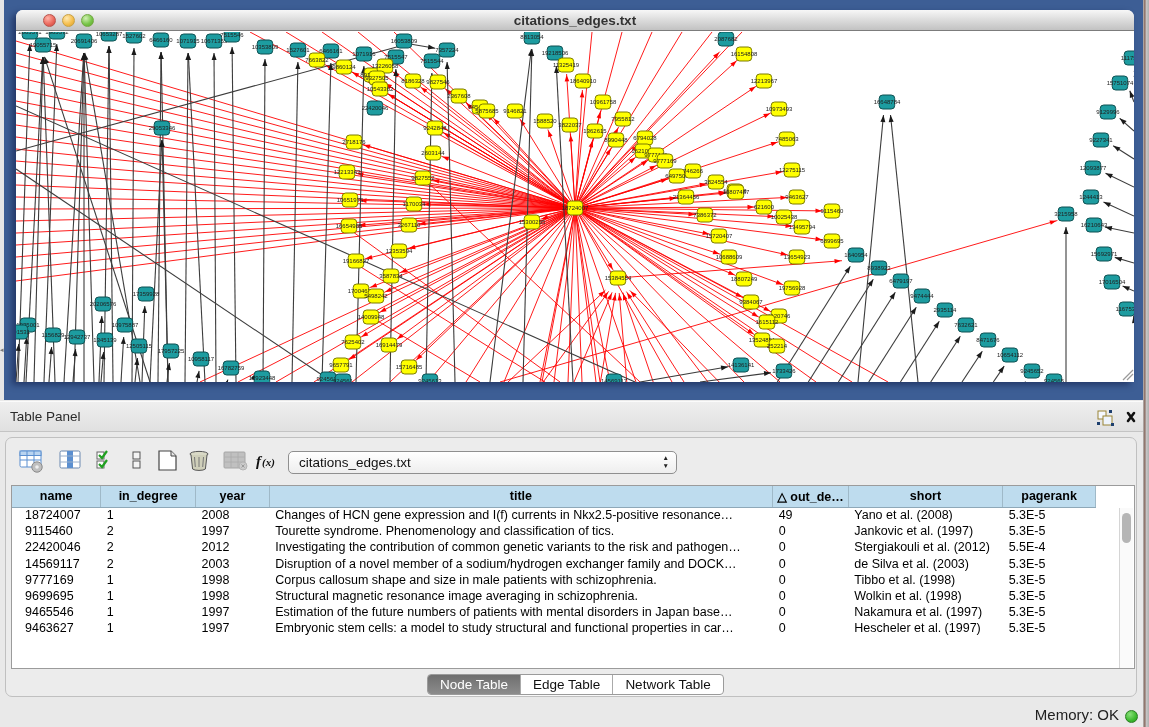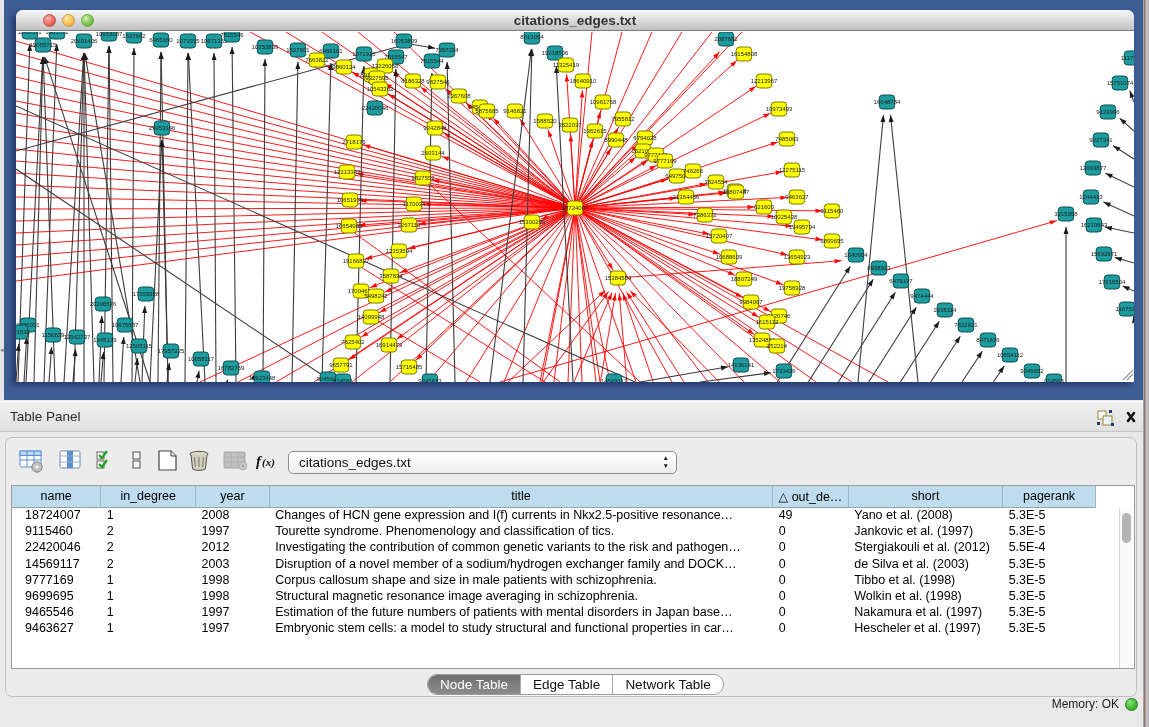--- a/index.html
+++ b/index.html
@@ -30,34 +30,34 @@
 #container{position:absolute;left:5px;top:37px;width:1132px;height:260px;
  background:#ececec;border:1px solid #c0c0c0;border-radius:7px}
 #toolbar{position:absolute;left:10px;top:10px;height:30px;width:280px}
 #combo{position:absolute;left:282px;top:13px;width:389px;height:23px;background:linear-gradient(#ffffff,#eee);
  border:1px solid #8f8f8f;border-radius:5px;font-size:13.5px;color:#111;line-height:21px;padding-left:10px}
 #combo .arr{position:absolute;right:7px;top:2px;font-size:6.5px;color:#222;line-height:8px;text-align:center}
 #tblwrap{position:absolute;left:5px;top:47px;width:1124px;height:184px;background:#fff;
  border:1px solid #9b9b9b;overflow:hidden}
 table{border-collapse:collapse;table-layout:fixed;width:1084px;font-size:12.5px;color:#000}
 th{background:#bedcee;border-right:1px solid #9fb9c8;border-bottom:1px solid #8ea8b8;
- font-weight:normal;font-size:12.5px;height:21px;padding:0}
+ font-weight:bold;font-size:12.5px;height:21px;padding:0}
 td{height:16.2px;padding:0 2px 0 6px;white-space:nowrap;overflow:hidden}
 td.c1{padding-left:13px}
 .c1{width:88px}.c2{width:94px}.c3{width:73px}.c4{width:499px}.c5{width:75px}.c6{width:153px}.c7{width:92px}
 #vscroll{position:absolute;right:1px;top:22px;width:14px;height:161px;background:#fafafa;border-left:1px solid #d5d5d5}
 #vthumb{position:absolute;left:2px;top:5px;width:9px;height:30px;border-radius:5px;background:#b5b5b5}
 
 #tabs{position:absolute;left:421px;top:236px;height:21px;display:flex;
- border:1px solid #9b9b9b;border-radius:10px;overflow:hidden;background:#fff;
+ border:1px solid #9b9b9b;border-radius:4px;overflow:hidden;background:#fff;
  box-shadow:0 1px 0 rgba(255,255,255,.7)}
 #tabs div{font-size:13.5px;line-height:20px;padding:0 12px;color:#111}
 #tabs .sel{background:linear-gradient(#6f6f6f,#8c8c8c);color:#fff}
 #tabs div+div{border-left:1px solid #aaa}
-#mem{position:absolute;right:5px;bottom:16px;font-size:12px;color:#222}
+#mem{position:absolute;right:5px;bottom:4px;font-size:15px;color:#222}
 #mem .dot{display:inline-block;width:13px;height:13px;border-radius:50%;
  background:radial-gradient(circle at 35% 30%,#8ae07a,#3cb92e 60%,#259a1d);
  border:1px solid #2a7d22;vertical-align:-3px;margin-left:6px}
 
 #pico{position:absolute;right:2px;top:6px;width:46px;height:20px}
 .nl{font-size:6px;fill:#222;text-anchor:middle;font-family:"Liberation Sans",sans-serif}
 </style></head>
 <body>
 <div id="stage">
  <div id="topsec">

